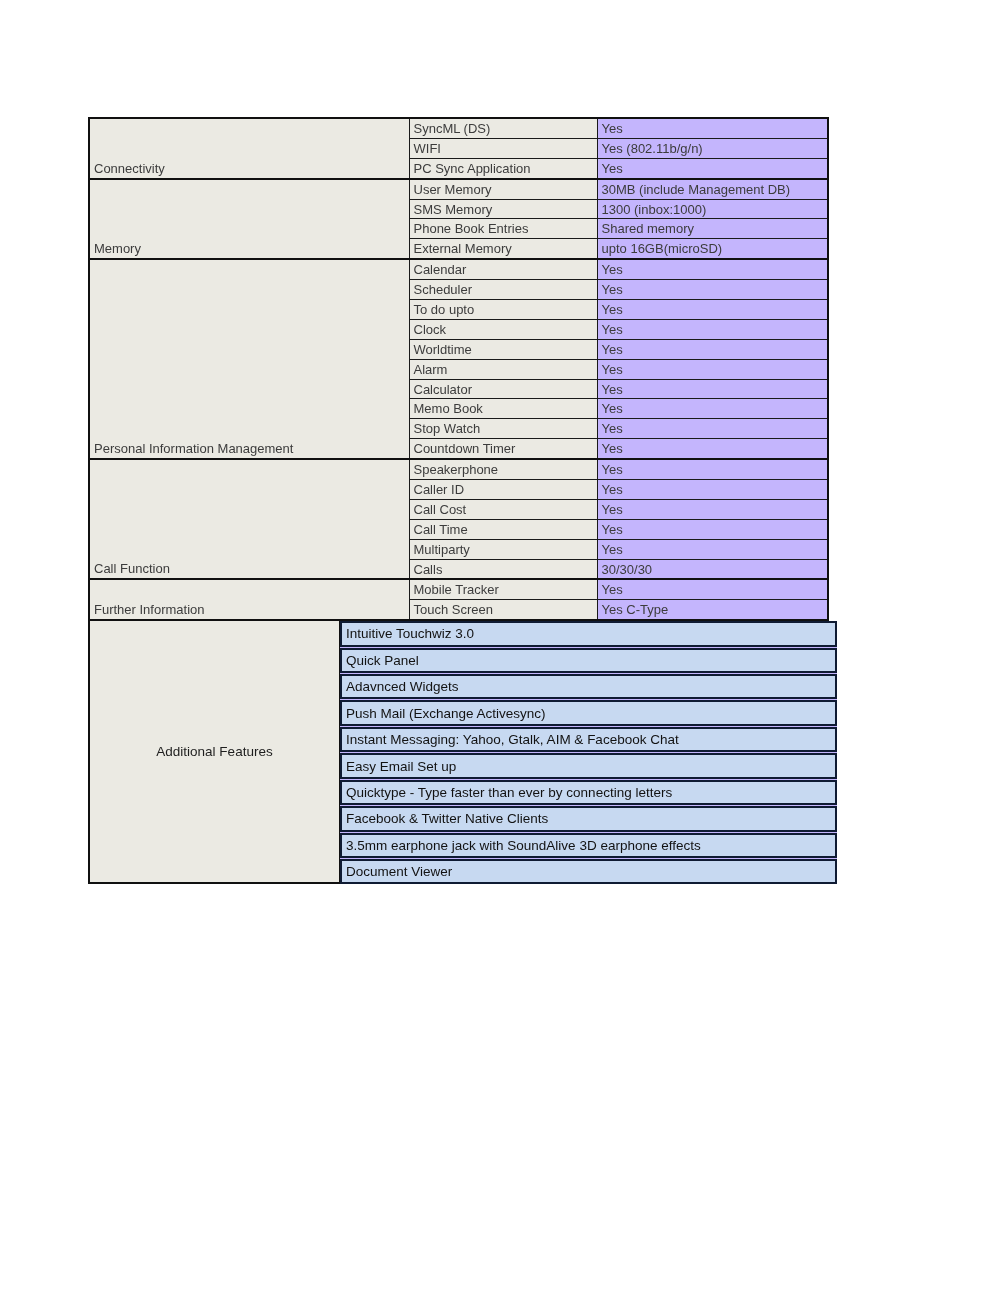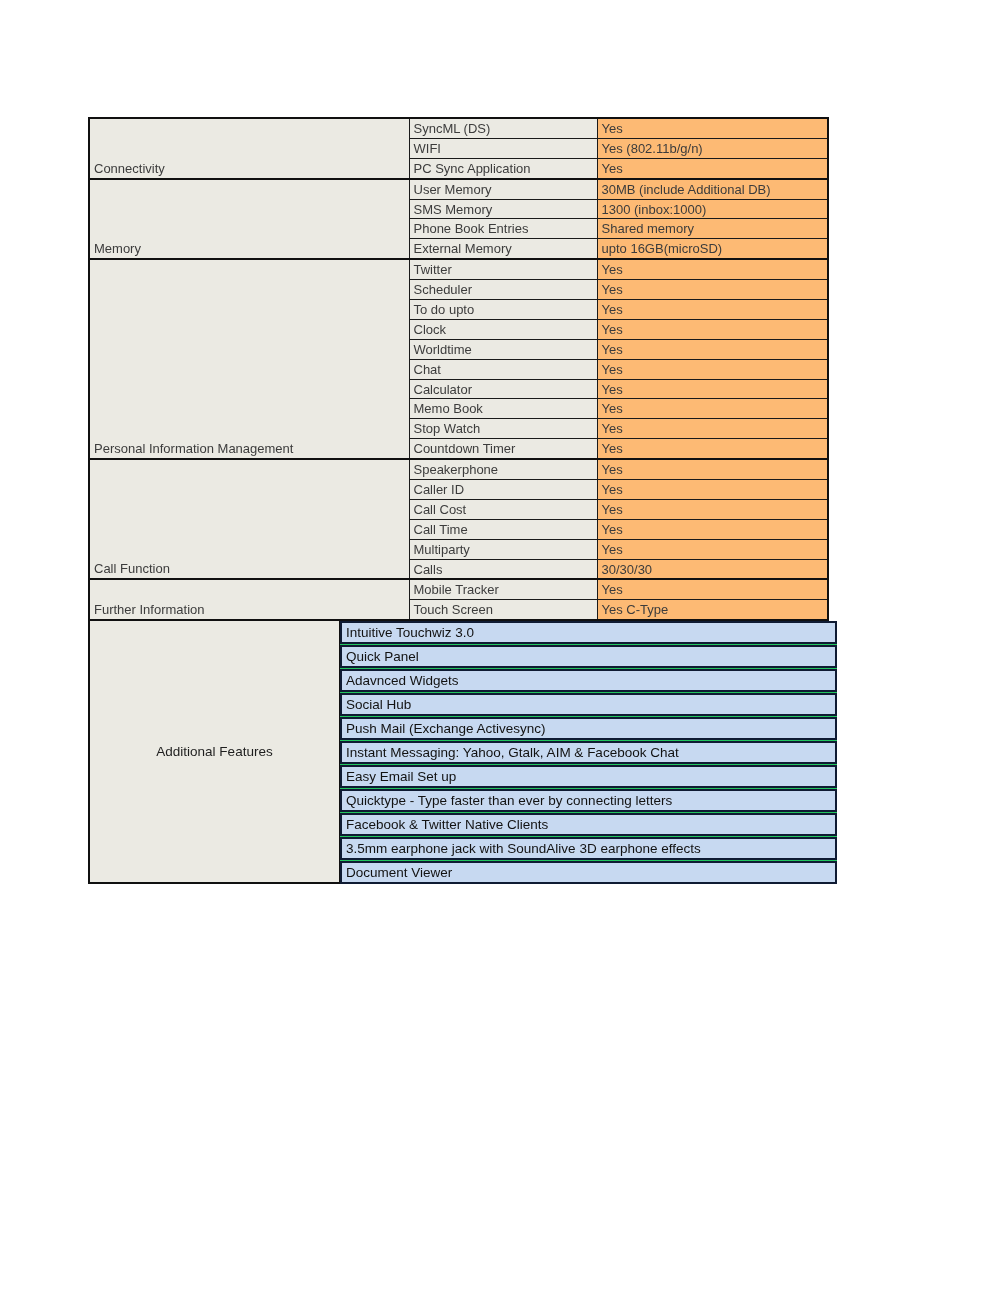--- a/index.html
+++ b/index.html
@@ -42,21 +42,21 @@
   table.spec-table td.cat {
     background: #ebeae3;
     vertical-align: bottom;
     padding-bottom: 2px;
     margin-left: 28px;
   }
   table.spec-table td.feat {
     background: #ebeae3;
   }
   table.spec-table td.val {
-    background: #fdba74;
+    background: #c4b5fd;
   }
   table.spec-table tr.gstart td {
     border-top: 2.5px solid #101010;
   }
   
   .addl {
     display: flex;
     width: 817px;
   }
   .addl-cat {
@@ -73,21 +73,21 @@
     font-size: 13.5px;
     color: #1e1e1e;
   }
   .addl-rows {
     box-sizing: border-box;
     width: 497px;
     height: 263px;
     display: flex;
     flex-direction: column;
     gap: 1px;
-    background: #22c55e;
+    background: #c4b5fd;
   }
   .addl-row {
     flex: 1 1 auto;
     box-sizing: border-box;
     background: #c7d9f1;
     border: 2px solid #0f1b33;
     display: flex;
     align-items: center;
     padding-left: 4px;
     font-size: 13.5px;
@@ -120,58 +120,58 @@
           <td class="val">Yes (802.11b/g/n)</td>
         </tr>
         <tr>
           <td class="feat">PC Sync Application</td>
           <td class="val">Yes</td>
         </tr>
 
         <tr class="gstart">
           <td class="cat" rowspan="4">Memory</td>
           <td class="feat">User Memory</td>
-          <td class="val">30MB (include Additional DB)</td>
+          <td class="val">30MB (include Management DB)</td>
         </tr>
         <tr>
           <td class="feat">SMS Memory</td>
           <td class="val">1300 (inbox:1000)</td>
         </tr>
         <tr>
           <td class="feat">Phone Book Entries</td>
           <td class="val">Shared memory</td>
         </tr>
         <tr>
           <td class="feat">External Memory</td>
           <td class="val">upto 16GB(microSD)</td>
         </tr>
 
         <tr class="gstart">
           <td class="cat" rowspan="10">Personal Information Management</td>
-          <td class="feat">Twitter</td>
+          <td class="feat">Calendar</td>
           <td class="val">Yes</td>
         </tr>
         <tr>
           <td class="feat">Scheduler</td>
           <td class="val">Yes</td>
         </tr>
         <tr>
           <td class="feat">To do upto</td>
           <td class="val">Yes</td>
         </tr>
         <tr>
           <td class="feat">Clock</td>
           <td class="val">Yes</td>
         </tr>
         <tr>
           <td class="feat">Worldtime</td>
           <td class="val">Yes</td>
         </tr>
         <tr>
-          <td class="feat">Chat</td>
+          <td class="feat">Alarm</td>
           <td class="val">Yes</td>
         </tr>
         <tr>
           <td class="feat">Calculator</td>
           <td class="val">Yes</td>
         </tr>
         <tr>
           <td class="feat">Memo Book</td>
           <td class="val">Yes</td>
         </tr>
@@ -221,21 +221,20 @@
         </tr>
       </tbody>
     </table>
 
     <div class="addl">
       <div class="addl-cat">Additional Features</div>
       <div class="addl-rows">
         <div class="addl-row">Intuitive Touchwiz 3.0</div>
         <div class="addl-row">Quick Panel</div>
         <div class="addl-row">Adavnced Widgets</div>
-        <div class="addl-row">Social Hub</div>
         <div class="addl-row">Push Mail (Exchange Activesync)</div>
         <div class="addl-row">Instant Messaging: Yahoo, Gtalk, AIM &amp; Facebook Chat</div>
         <div class="addl-row">Easy Email Set up</div>
         <div class="addl-row">Quicktype - Type faster than ever by connecting letters</div>
         <div class="addl-row">Facebook &amp; Twitter Native Clients</div>
         <div class="addl-row">3.5mm earphone jack with SoundAlive 3D earphone effects</div>
         <div class="addl-row">Document Viewer</div>
       </div>
     </div>
 

